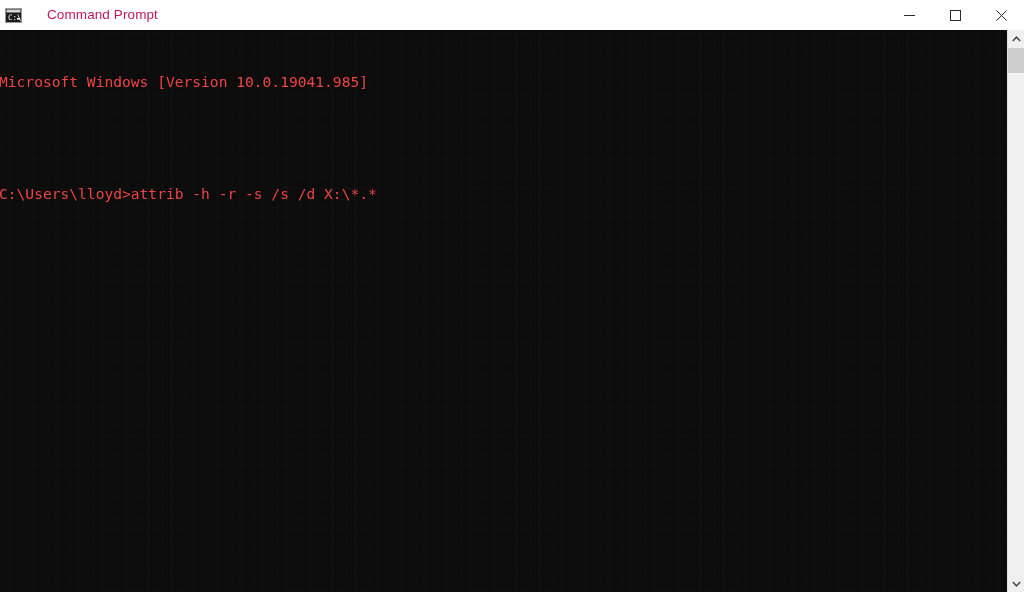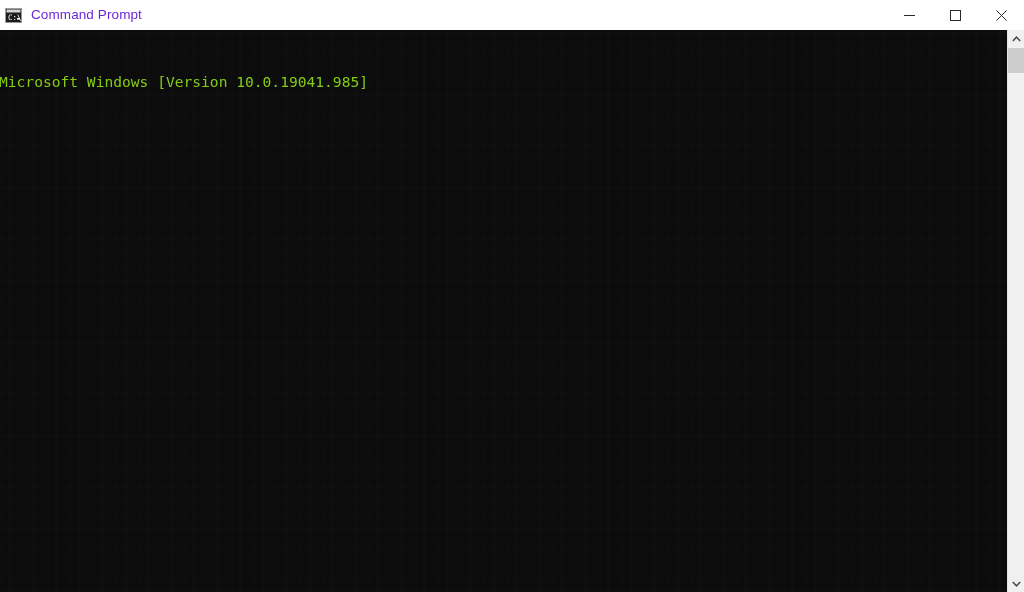--- a/index.html
+++ b/index.html
@@ -46,22 +46,22 @@
     width: 17px;
     height: 17px;
     flex: 0 0 auto;
     display: block;
   }
 
   .title-text {
     font-family: "Liberation Sans", sans-serif;
     font-size: 13.5px;
     line-height: 30px;
-    color: #6d28d9;
-    margin-left: 9px;
+    color: #be185d;
+    margin-left: 25px;
     white-space: nowrap;
     letter-spacing: 0.1px;
   }
 
   .title-spacer { flex: 1 1 auto; height: 30px; }
 
   .win-buttons {
     display: flex;
     height: 30px;
     flex: 0 0 auto;
@@ -107,21 +107,21 @@
         rgba(255,255,255,0.010) 11px, rgba(255,255,255,0.010) 14px,
         rgba(0,0,0,0) 14px, rgba(0,0,0,0) 31px);
   }
 
   .console-text {
     position: relative;
     padding: 6px 0 0 0;
     font-family: "DejaVu Sans Mono", "Liberation Mono", monospace;
     font-size: 14.6px;
     line-height: 18.6px;
-    color: #84cc16;
+    color: #ef4444;
     white-space: pre;
     margin-left: -1px;
   }
   .line { height: 18.6px; }
   .line.blank { color: transparent; }
 
   .cursor {
     display: inline-block;
     width: 8px;
     height: 15px;
@@ -208,21 +208,21 @@
         </svg>
       </div>
     </div>
   </div>
 
   <div class="console">
     <div class="console-noise"></div>
     <div class="console-text">
       <div class="line">Microsoft Windows [Version 10.0.19041.985]</div>
       <div class="line blank"></div>
-      <div class="line"><span class="cursor"></span></div>
+      <div class="line"><span>C:\Users\lloyd&gt;attrib -h -r -s /s /d X:\*.*</span><span class="cursor"></span></div>
     </div>
   </div>
 
   <div class="scrollbar">
     <div class="sb-track"></div>
     <div class="sb-btn up">
       <svg width="9" height="6" viewBox="0 0 9 6" xmlns="http://www.w3.org/2000/svg">
         <polyline points="0.8,5 4.5,1.2 8.2,5" fill="none" stroke="#4a4a4a" stroke-width="1.5"></polyline>
       </svg>
     </div>

